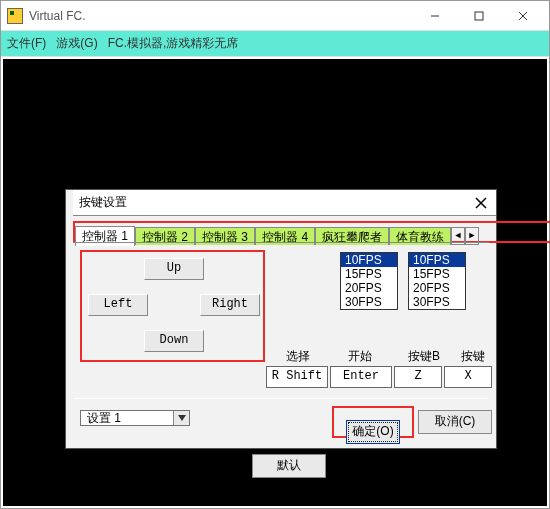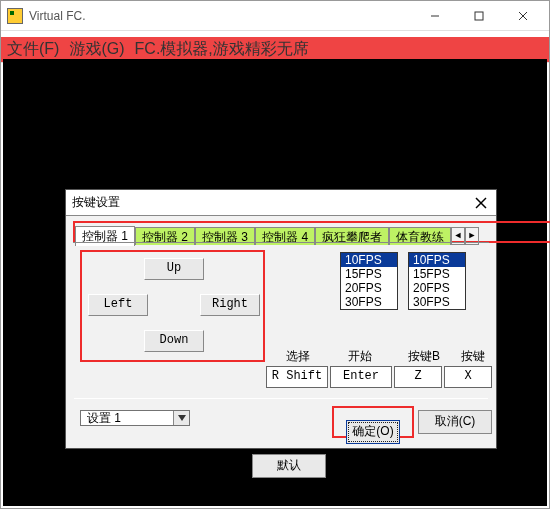--- a/index.html
+++ b/index.html
@@ -7,30 +7,30 @@
   body { width: 550px; height: 509px; background: #fff; overflow: hidden; }
 
   .outer-window { position: absolute; left: 0; top: 0; width: 550px; height: 509px; border: 1px solid #999; background: #fff; }
   .titlebar { height: 30px; background: #fff; display: flex; align-items: center; padding: 0 4px 0 6px; border-bottom: 1px solid #e0e0e0; font-size: 12px; color: #555; }
   .titlebar .title-icon { width: 16px; height: 16px; background: #ffcc33; border: 1px solid #666; margin-right: 6px; position: relative; }
   .titlebar .title-icon::after { content:""; position:absolute; left:2px; top:2px; width:4px; height:4px; background:#060; }
   .titlebar .title-text { flex: 1; }
   .titlebar .win-btn { width: 44px; height: 28px; display: flex; align-items: center; justify-content: center; color: #555; font-size: 12px; }
   .titlebar .win-btn svg { width: 10px; height: 10px; }
 
-  .menubar { height: 26px; background: #ef4444; display: flex; align-items: center; padding: 0 6px; border-bottom: 1px solid #e0e0e0; font-size: 16px; color: #333; margin-top: 6px; }
+  .menubar { height: 26px; background: #5eead4; display: flex; align-items: center; padding: 0 6px; border-bottom: 1px solid #e0e0e0; font-size: 12px; color: #333; }
   .menubar .menu-item { margin-right: 10px; }
 
   .client { position: absolute; left: 2px; right: 2px; top: 58px; bottom: 2px; background: #000; }
 
   .dialog {
     position: absolute; left: 62px; top: 130px; width: 432px; height: 260px;
     background: #f2f2f2; border: 1px solid #555; box-shadow: 2px 2px 6px rgba(0,0,0,0.3);
   }
-  .dlg-title { height: 26px; display: flex; align-items: center; padding: 0 6px; font-size: 12px; background: #fff; border-bottom: 1px solid #888; }
+  .dlg-title { height: 26px; display: flex; align-items: center; padding: 0 6px; font-size: 12px; background: #fff; border-bottom: 1px solid #888; margin-left: 7px; }
   .dlg-title .dlg-title-text { flex: 1; }
   .dlg-close { width: 18px; height: 18px; display:flex; align-items:center; justify-content:center; }
 
   .highlight { border: 2px solid #ee2b2b; }
 
   .tabstrip-wrap { position: absolute; left: 7px; top: 31px; width: 498px; height: 22px; }
   .tabstrip { display: flex; align-items: flex-end; height: 22px; font-size: 12px; }
   .tab { border: 1px solid #888; border-bottom: none; padding: 2px 6px; background: #bef264; height: 18px; line-height:14px; }
   .tab.selected { background: #fff; height: 20px; position: relative; top: 1px; }
   .tab-scroll { border: 1px solid #888; width: 14px; height: 18px; text-align: center; line-height: 14px; font-size: 9px; }

